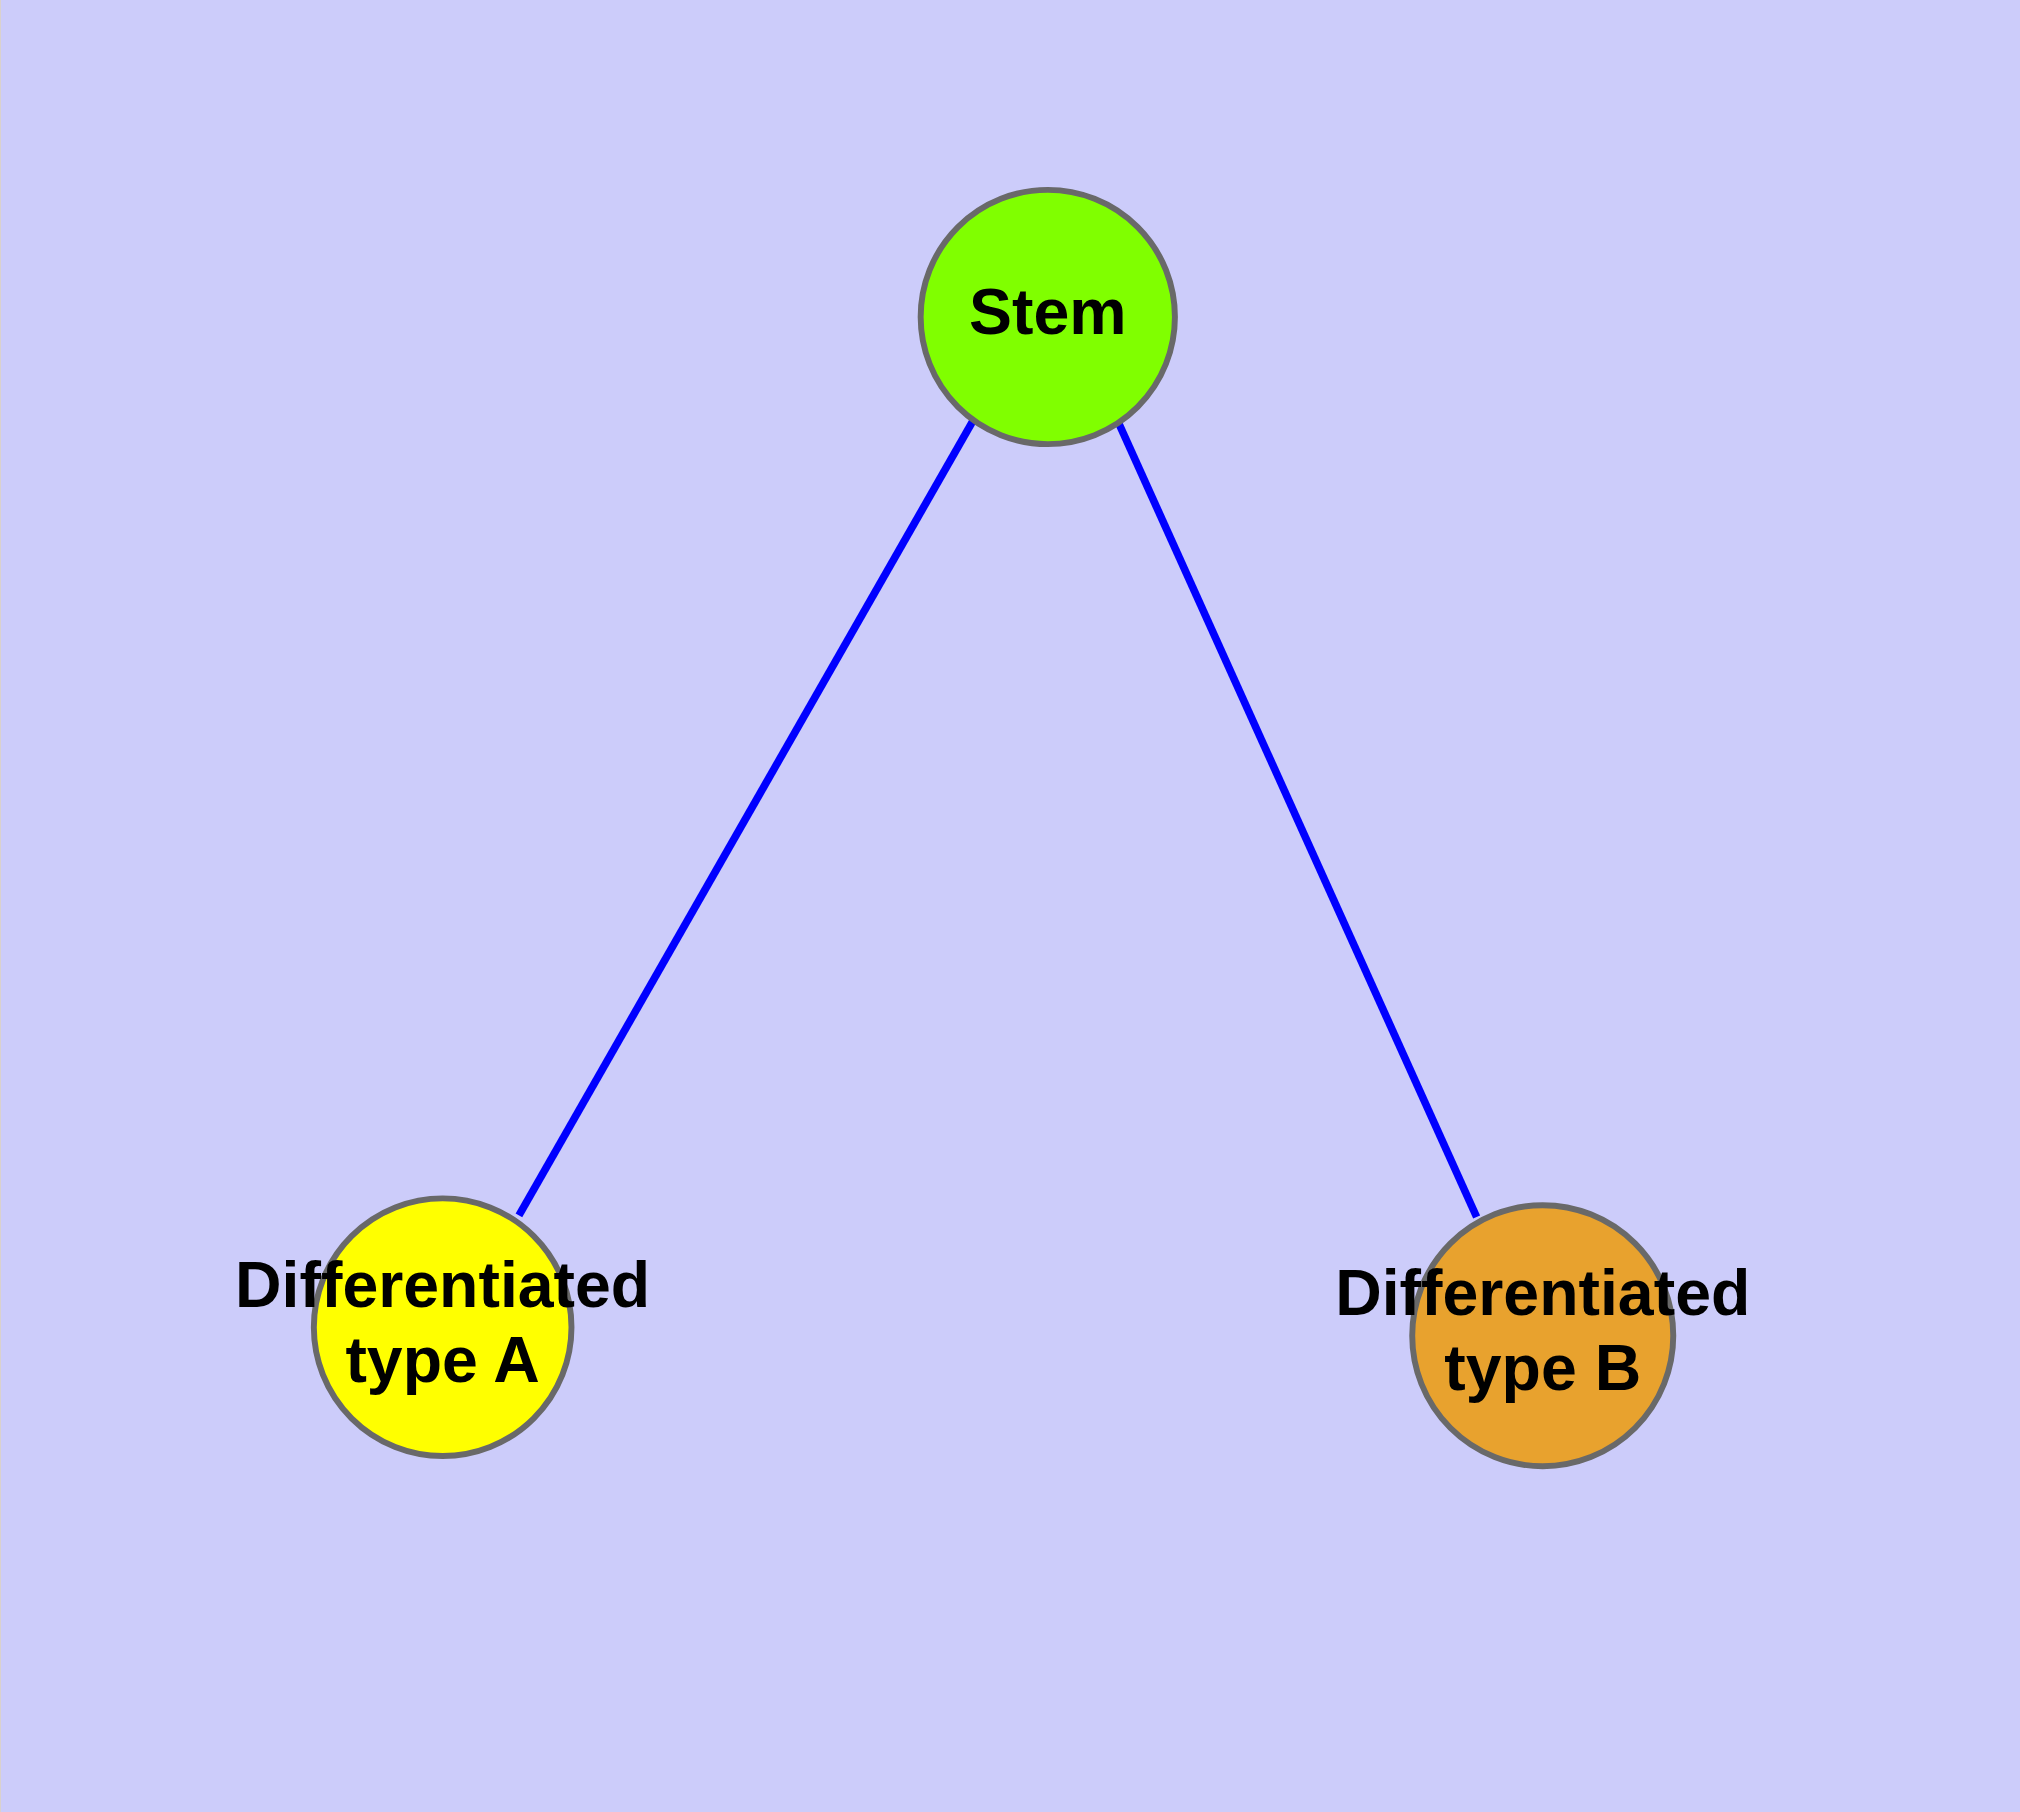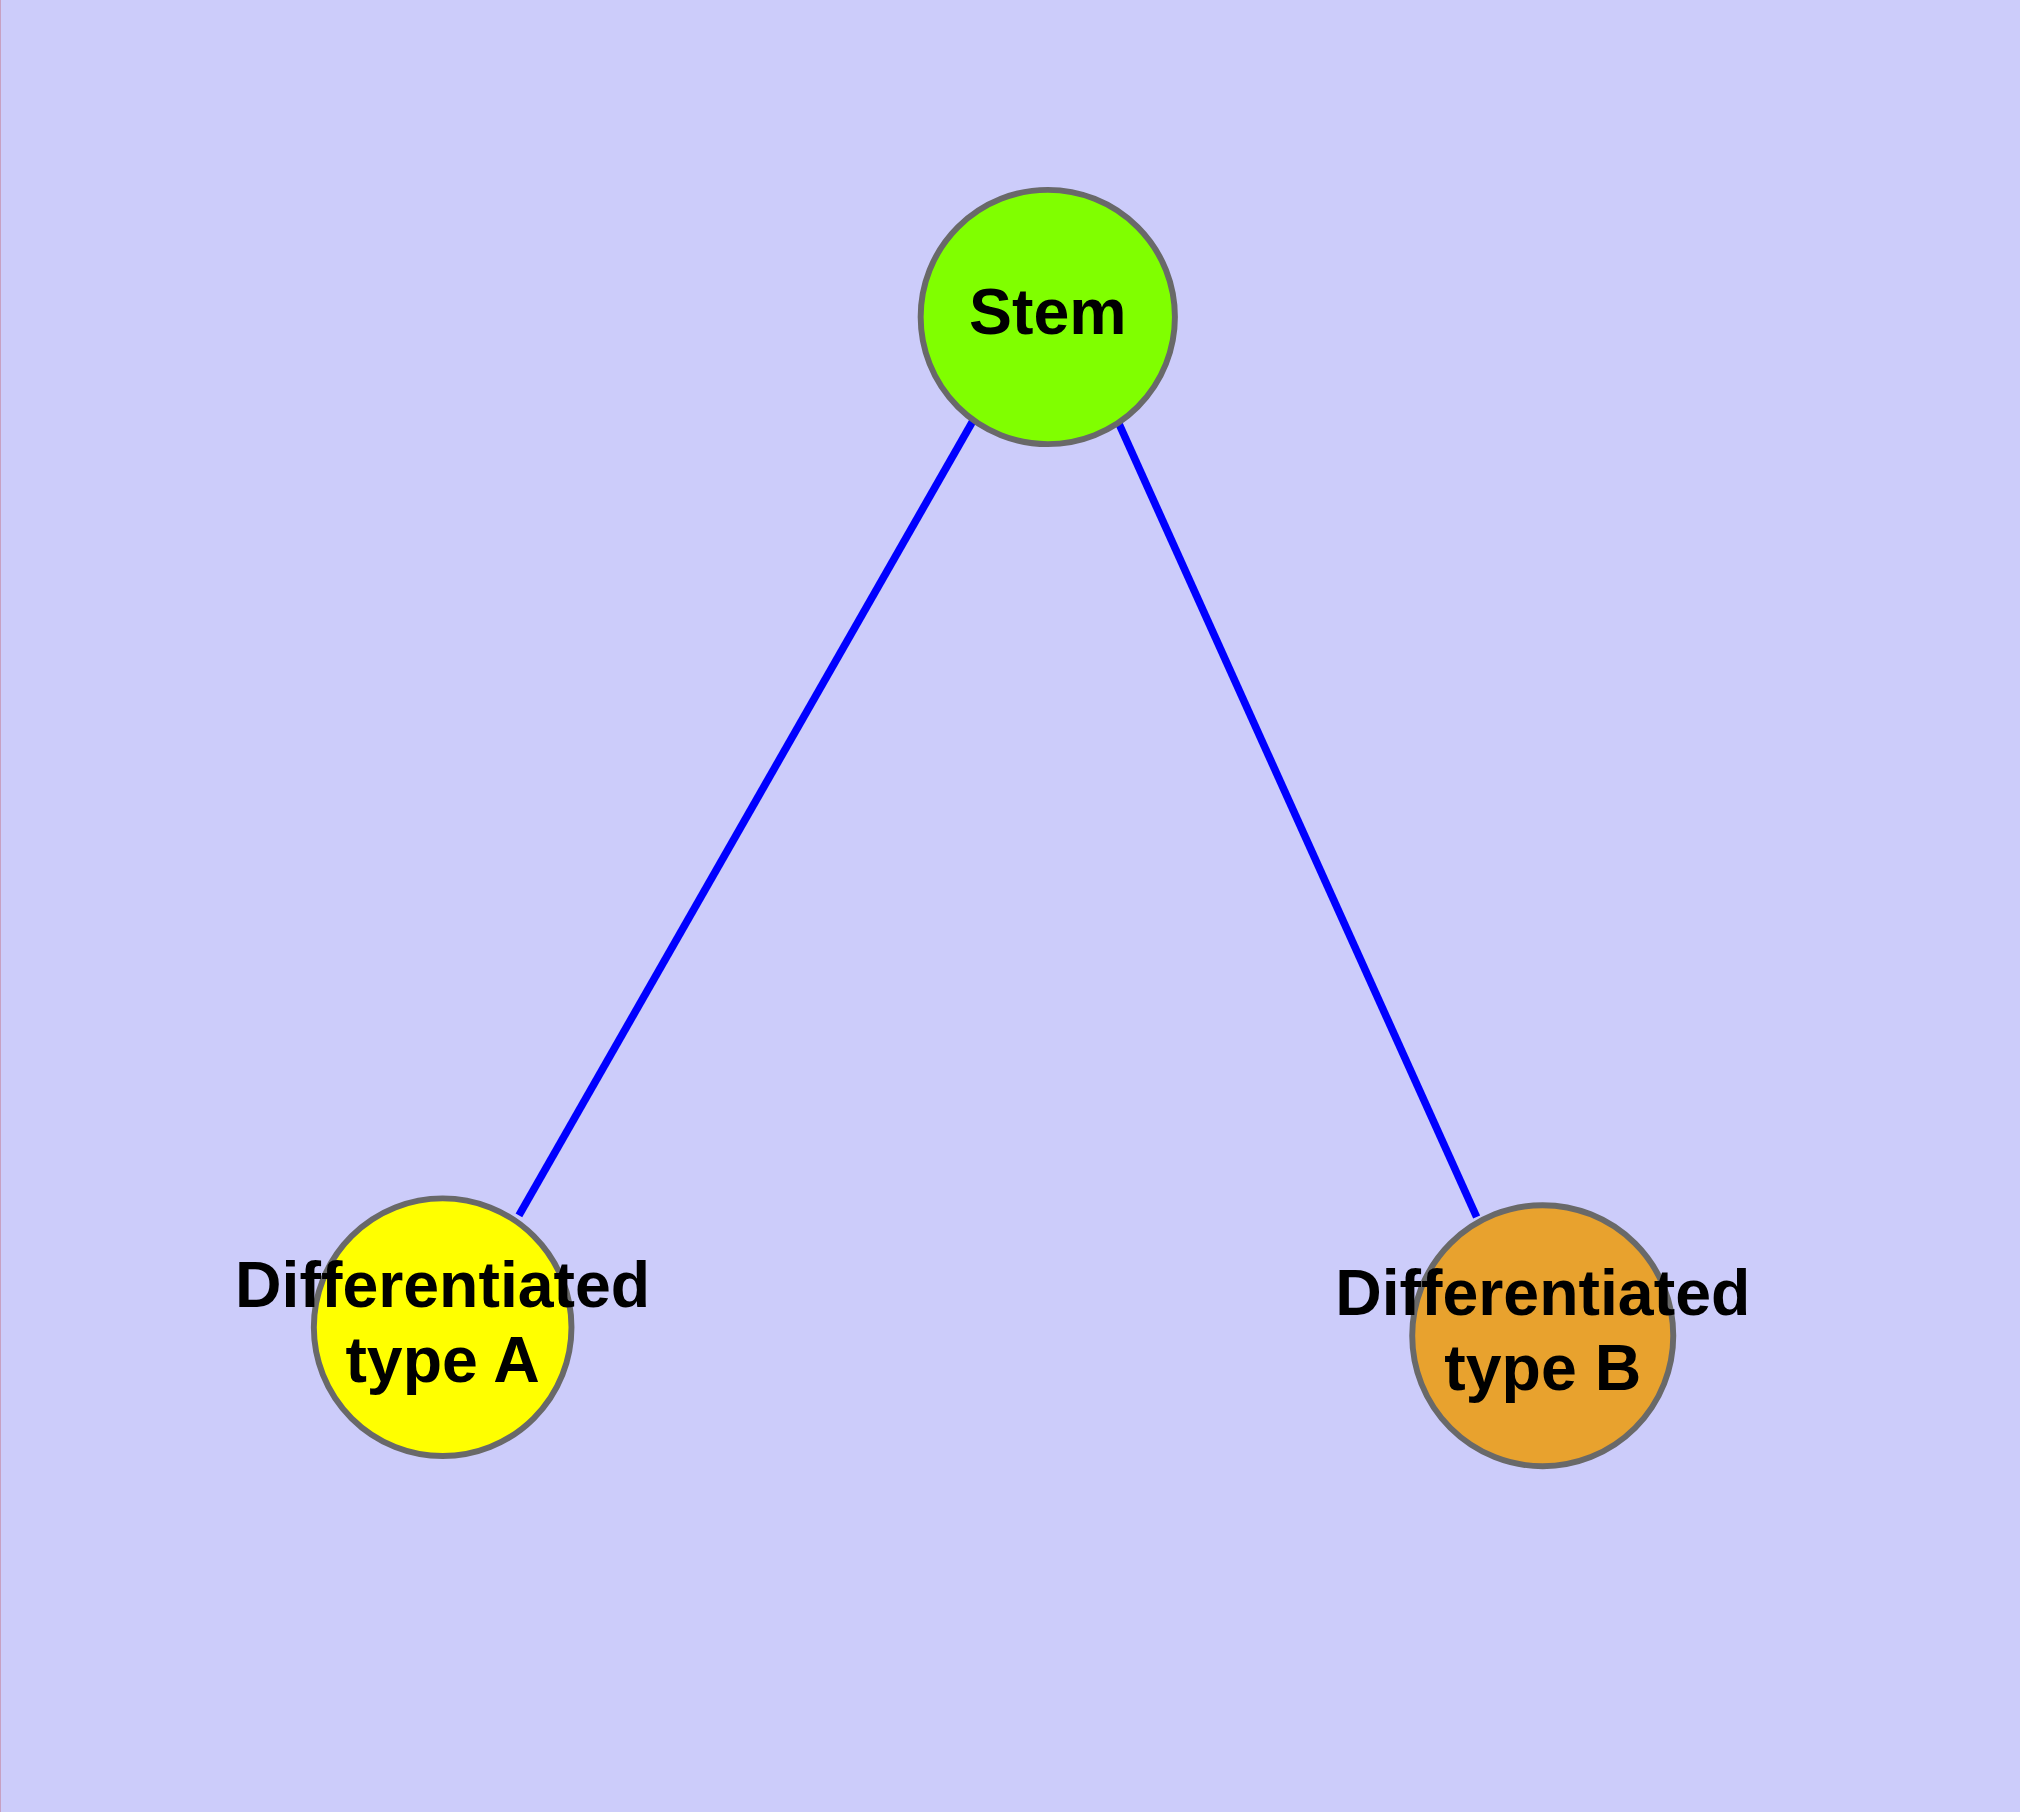--- a/index.html
+++ b/index.html
@@ -28,21 +28,21 @@
     font-weight: bold;
     fill: #000000;
     text-anchor: middle;
     dominant-baseline: middle;
     white-space: pre;
   }
 </style>
 </head>
 <body>
 
-<div id="canvas" style="width: 2021px; height: 1812px; background: #b91c1c;">
+<div id="canvas" style="width: 2021px; height: 1812px; background: #fde047;">
   <svg id="graph-svg" viewBox="0 0 2384 2138" xmlns="http://www.w3.org/2000/svg" style="width: 2021px; height: 1812px;">
 
     <rect id="bg-rect" x="0" y="0" width="2384" height="2138" fill="#CCCCFA"></rect>
 
     <g id="edges-layer">
       <line id="edge-0" x1="1148" y1="496" x2="612" y2="1434" stroke="#0000FF" stroke-width="9" stroke-linecap="butt"></line>
       <line id="edge-1" x1="1320" y1="500" x2="1742" y2="1436" stroke="#0000FF" stroke-width="9" stroke-linecap="butt"></line>
     </g>
 
     <g id="nodes-layer">

